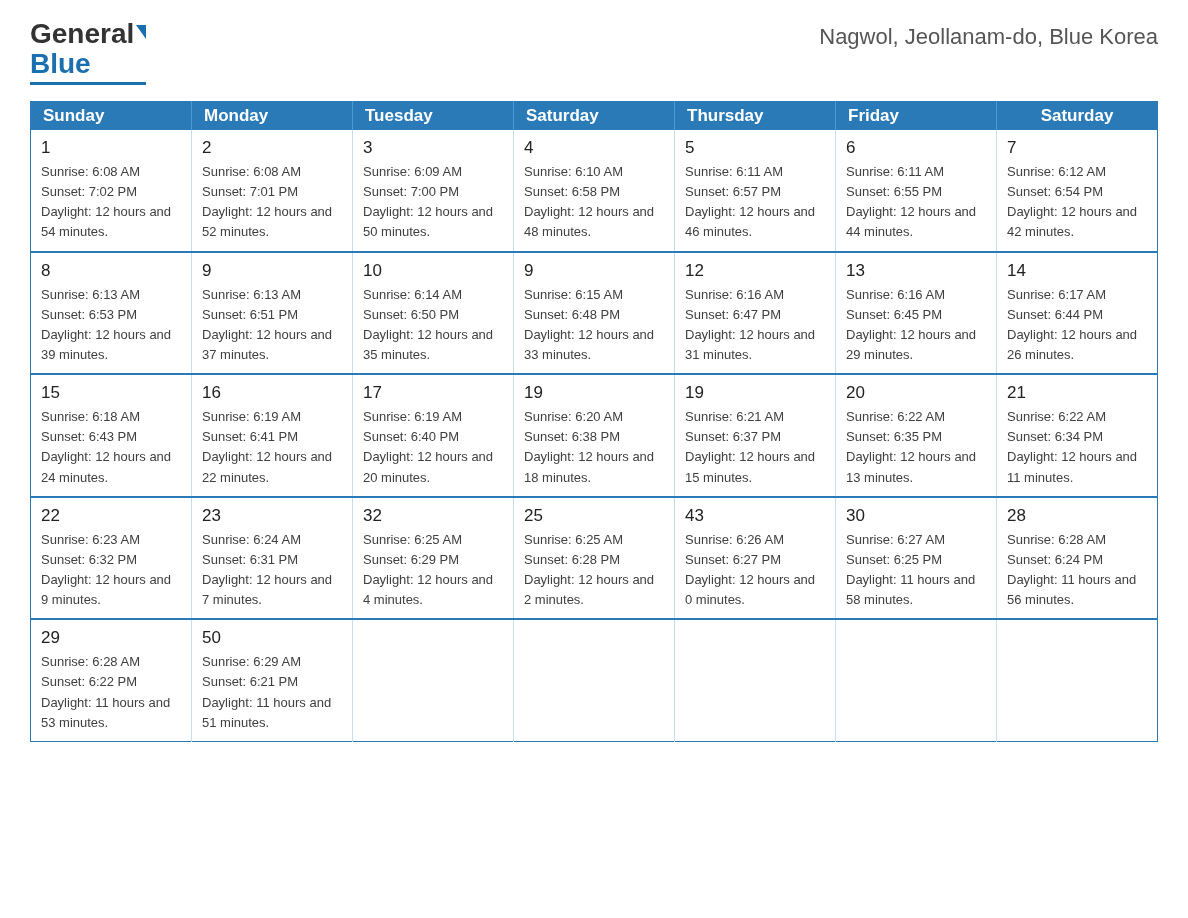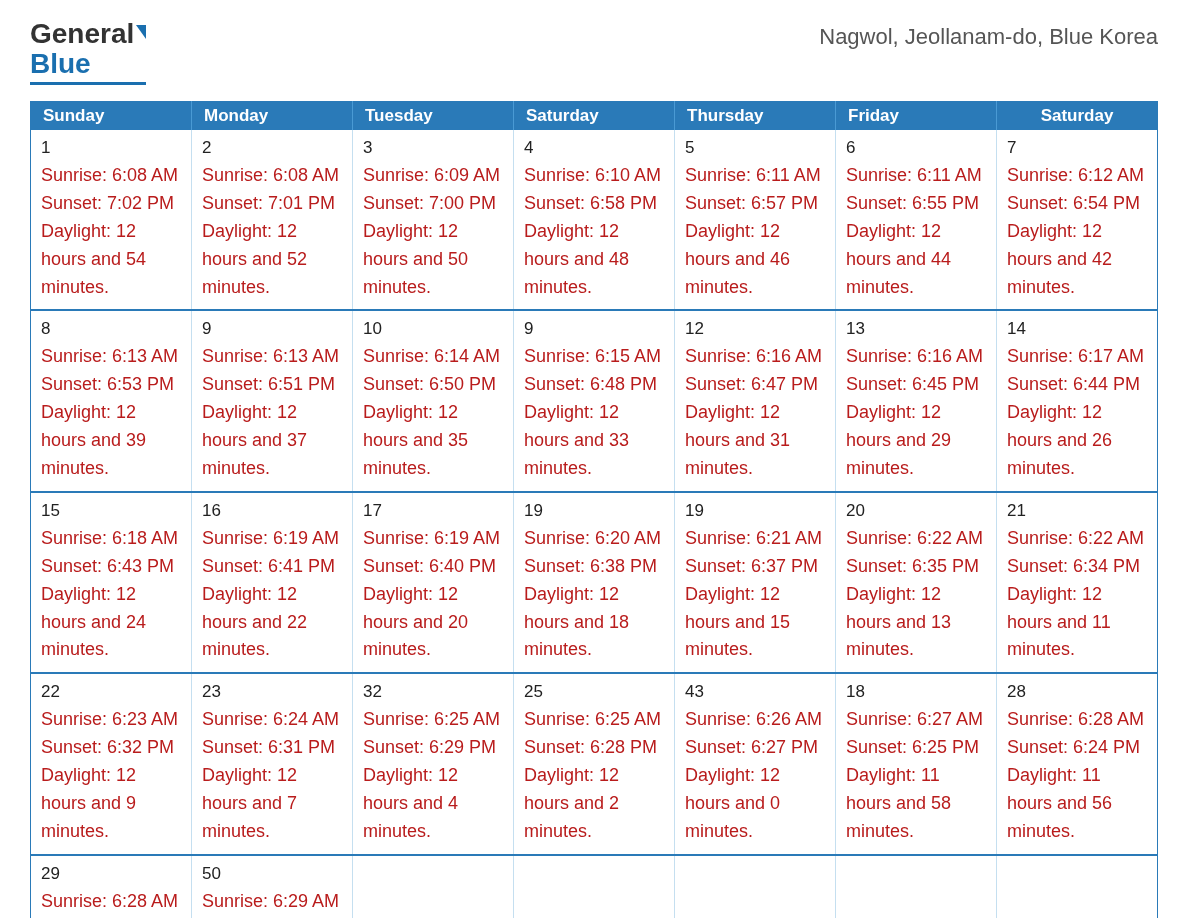--- a/index.html
+++ b/index.html
@@ -96,22 +96,22 @@
       border-bottom: none;
     }
     .day-number {
       font-size: 17px;
       font-weight: normal;
       color: #222;
       margin-bottom: 4px;
       display: block;
     }
     .day-info {
-      font-size: 18px;
-      color: #b91c1c;
+      font-size: 13px;
+      color: #404040;
       line-height: 1.55;
     }
     .empty-cell {
       background: #fff;
     }
   </style>
 </head>
 <body>
 
 <div class="header">
@@ -248,21 +248,21 @@
         </td>
         <td>
           <span class="day-number">25</span>
           <div class="day-info">Sunrise: 6:25 AM<br>Sunset: 6:28 PM<br>Daylight: 12 hours and 2 minutes.</div>
         </td>
         <td>
           <span class="day-number">43</span>
           <div class="day-info">Sunrise: 6:26 AM<br>Sunset: 6:27 PM<br>Daylight: 12 hours and 0 minutes.</div>
         </td>
         <td>
-          <span class="day-number">18</span>
+          <span class="day-number">30</span>
           <div class="day-info">Sunrise: 6:27 AM<br>Sunset: 6:25 PM<br>Daylight: 11 hours and 58 minutes.</div>
         </td>
         <td>
           <span class="day-number">28</span>
           <div class="day-info">Sunrise: 6:28 AM<br>Sunset: 6:24 PM<br>Daylight: 11 hours and 56 minutes.</div>
         </td>
       </tr>
       <tr>
         <td>
           <span class="day-number">29</span>

